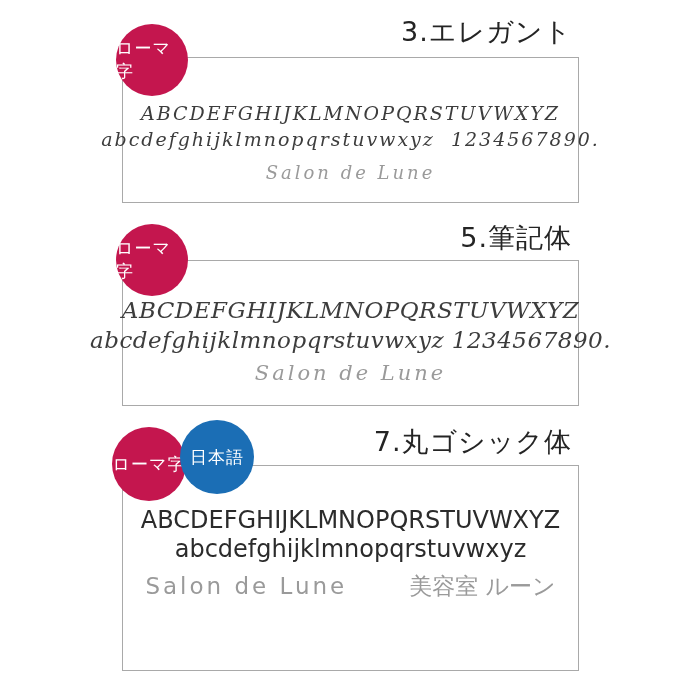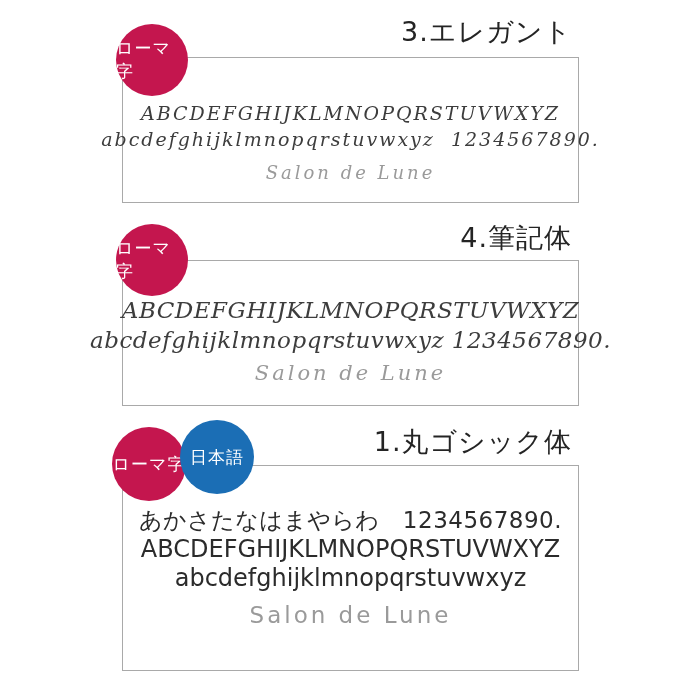--- a/index.html
+++ b/index.html
@@ -138,37 +138,37 @@
 <div class="section-title title-s1">3.エレガント</div>
 <div class="badge badge-red badge-s1">
   <span>ローマ字</span>
 </div>
 <div class="sample-box box-s1">
   <div class="sample-line script-line">ABCDEFGHIJKLMNOPQRSTUVWXYZ</div>
   <div class="sample-line script-line">abcdefghijklmnopqrstuvwxyz  1234567890.</div>
   <div class="sample-line script-name">Salon de Lune</div>
 </div>
 
-<div class="section-title title-s2">4.筆記体</div>
+<div class="section-title title-s2">5.筆記体</div>
 <div class="badge badge-red badge-s2">
   <span>ローマ字</span>
 </div>
 <div class="sample-box box-s2">
   <div class="sample-line chancery-line">ABCDEFGHIJKLMNOPQRSTUVWXYZ</div>
   <div class="sample-line chancery-line">abcdefghijklmnopqrstuvwxyz 1234567890.</div>
   <div class="sample-line chancery-name">Salon de Lune</div>
 </div>
 
-<div class="section-title title-s3">1.丸ゴシック体</div>
+<div class="section-title title-s3">7.丸ゴシック体</div>
 <div class="badge badge-red badge-s3-red">
   <span>ローマ字</span>
 </div>
 <div class="badge badge-blue badge-s3-blue">
   <span>日本語</span>
 </div>
 <div class="sample-box box-s3">
-  <div class="sample-line gothic-line">あかさたなはまやらわ　1234567890.</div>
   <div class="sample-line gothic-line gothic-latin">ABCDEFGHIJKLMNOPQRSTUVWXYZ</div>
   <div class="sample-line gothic-line gothic-latin">abcdefghijklmnopqrstuvwxyz</div>
   <div class="gothic-name-row">
     <span class="gothic-name gothic-name-latin">Salon de Lune</span>
+    <span class="gothic-name">美容室 ルーン</span>
   </div>
 </div>
 
 </body></html>

